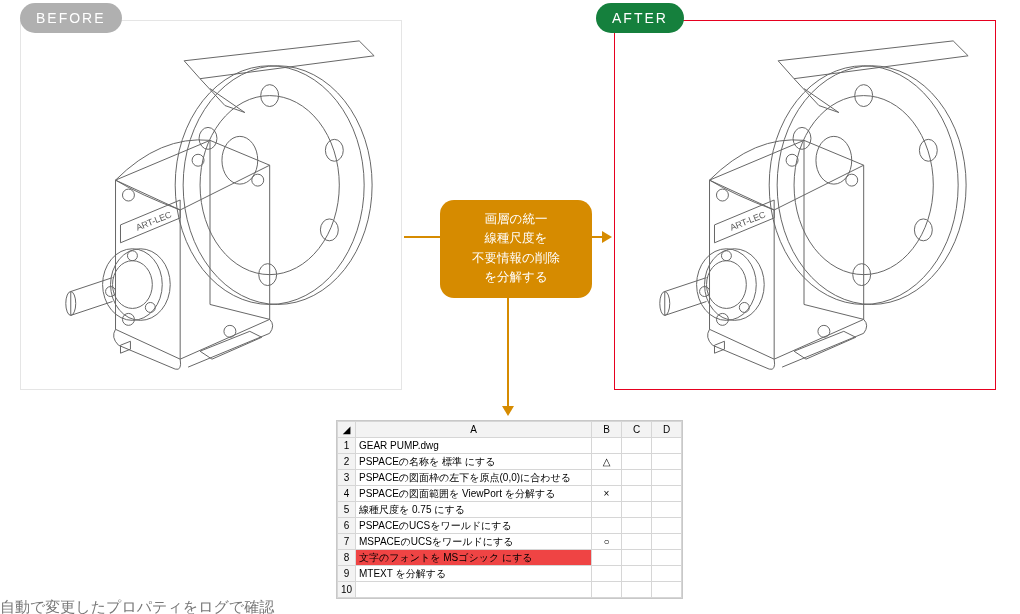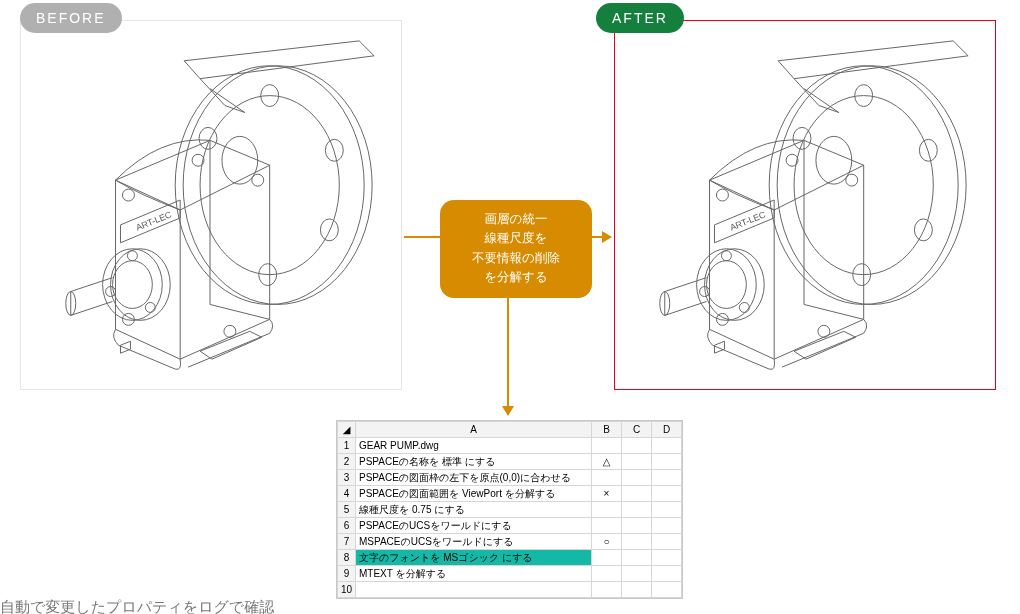--- a/index.html
+++ b/index.html
@@ -114,21 +114,21 @@
     font-weight: normal;
     text-align: center;
   }
   .sheet .rowhdr {
     background: #f3f3f3;
     text-align: center;
     width: 16px;
   }
   .sheet .colA { text-align: left; }
   .sheet .colB, .sheet .colC, .sheet .colD { text-align: center; width: 30px; }
-  .sheet tr.sel td.colA { background: #14b8a6; }
+  .sheet tr.sel td.colA { background: #ef4444; }
   .caption {
     position: absolute;
     left: 0;
     right: 0;
     top: 598px;
     text-align: left;
     font-size: 15px;
     color: #777;
   }
 </style>

